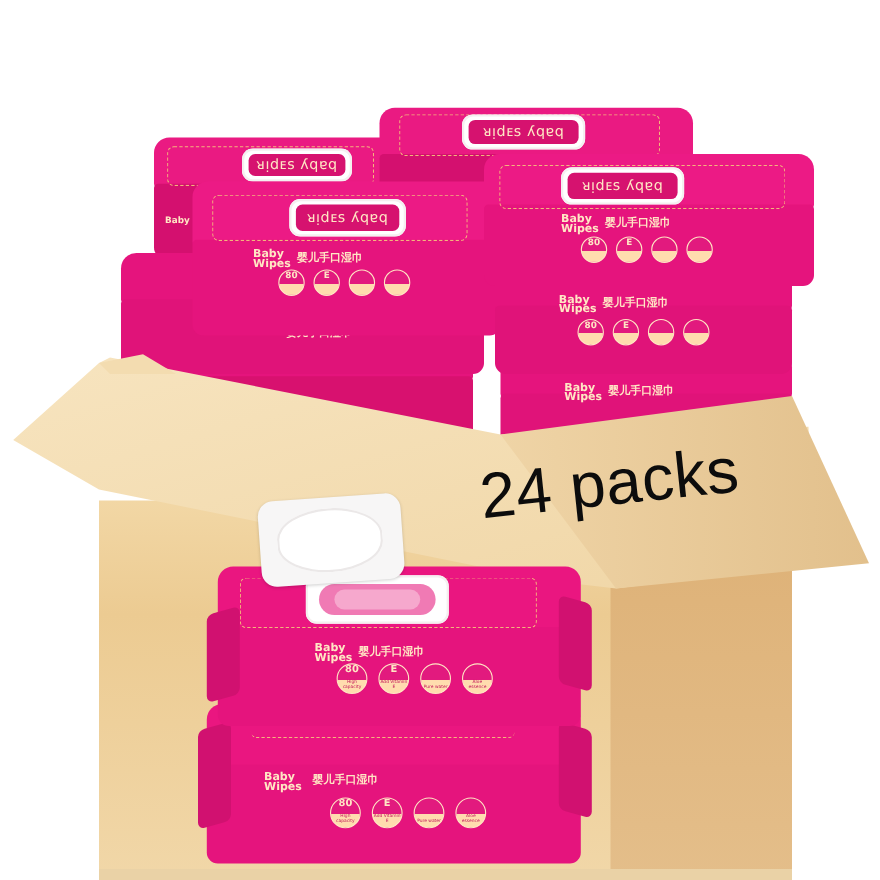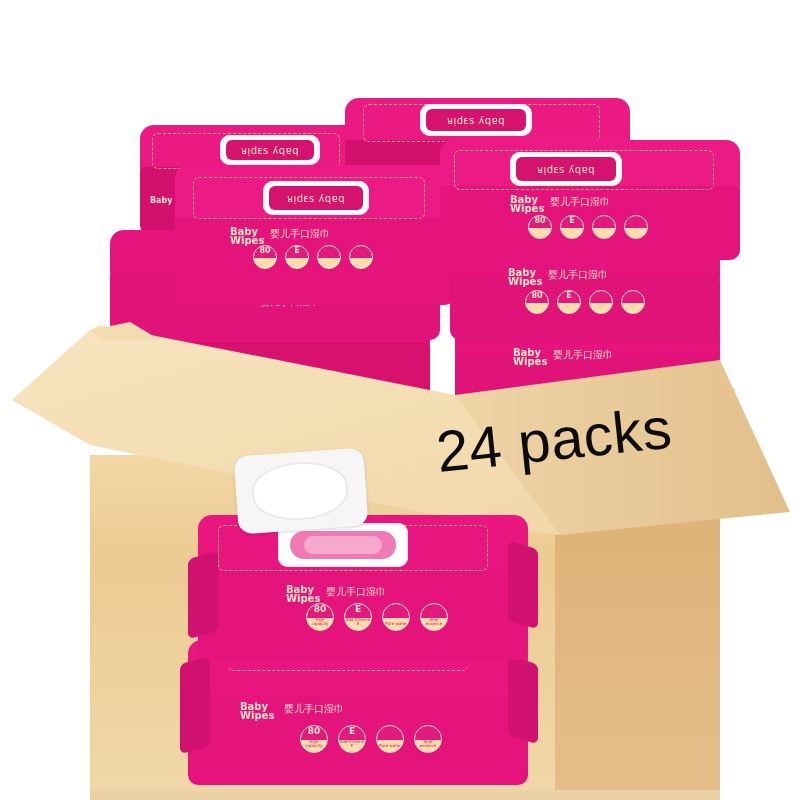--- a/index.html
+++ b/index.html
@@ -6,24 +6,24 @@
   body { width:800px; height:800px; position:relative; overflow:hidden; font-family:"DejaVu Sans", sans-serif; }
   .scene { position:absolute; inset:0; }
   .abs { position:absolute; }
 
   
   .pack { position:absolute; border-radius:14px 14px 10px 10px; }
   .pack .top { position:absolute; left:0; right:0; top:0; height:42%; border-radius:14px 14px 4px 4px; }
   .pack .front { position:absolute; left:0; right:0; bottom:0; height:62%; border-radius:4px 4px 10px 10px; }
   .pack .lid { position:absolute; border-radius:10px; background:#ffffff; box-shadow:0 0 0 2px #f4f0f0 inset; }
   .pack .lid .inner { position:absolute; inset:5px 6px; border-radius:6px; }
-  .pack .lid .inner span { position:absolute; left:0; right:0; top:50%; transform:translateY(-50%); text-align:center; font-size:10px; color:#ffe6c4; letter-spacing:.5px; }
+  .pack .lid .inner span { position:absolute; left:0; right:0; top:50%; transform:translateY(-50%); text-align:center; font-size:13px; color:#ffe6c4; letter-spacing:.5px; }
   .pack .trim { position:absolute; border:1px dashed #f3b57c; border-radius:6px; }
   .pack .brand { position:absolute; color:#ffe6c4; font-weight:bold; line-height:0.9; }
-  .pack .cn { position:absolute; color:#ffe6c4; font-weight:normal; white-space:nowrap; }
+  .pack .cn { position:absolute; color:#ffe6c4; font-weight:bold; white-space:nowrap; }
   .pack .badges { position:absolute; display:flex; }
   .pack .badge { border-radius:50%; border:1px solid #ffe6c4; background:linear-gradient(#e21a7e 55%, #ffdcae 55%); display:flex; align-items:flex-start; justify-content:center; color:#ffe6c4; font-weight:bold; box-sizing:border-box; position:relative; overflow:hidden; }
   .pack .badge .b-lbl { position:absolute; left:0; right:0; bottom:14%; text-align:center; color:#c2185b; font-size:4px; font-weight:normal; line-height:1; }
   .pack .ear { position:absolute; }
   .label { position:absolute; left:440px; top:418px; font-family:"Liberation Sans", sans-serif; font-size:58px; color:#0c0c0c; transform:rotate(-6deg); transform-origin:left bottom; white-space:nowrap; letter-spacing:0.5px; }
 </style>
 </head>
 <body>
 
 <div class="scene">

